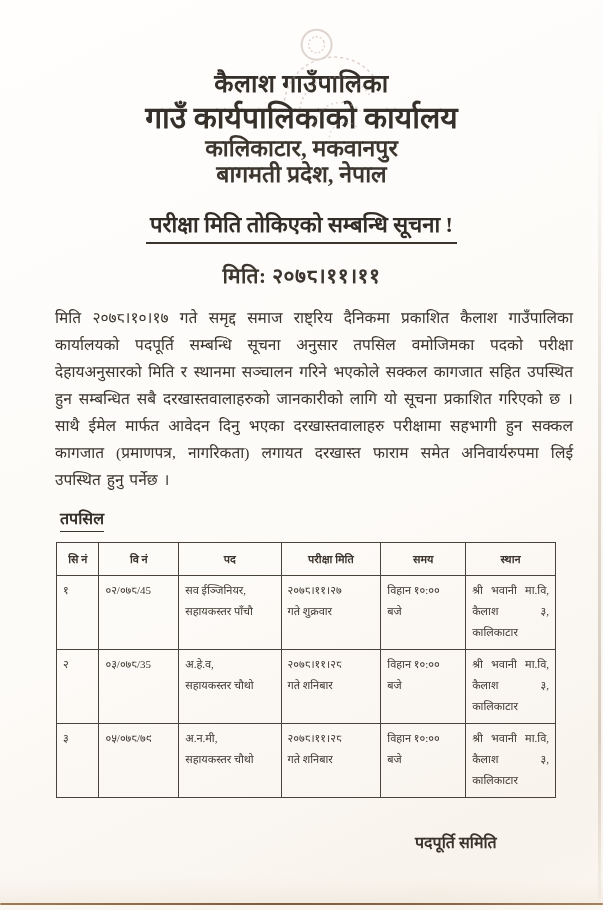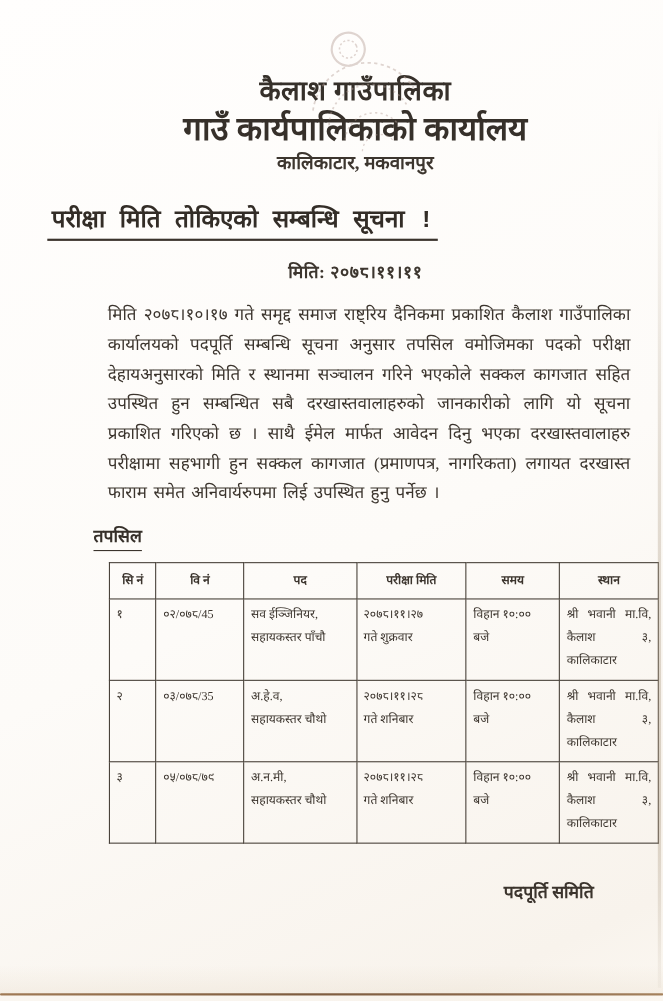--- a/index.html
+++ b/index.html
@@ -9,56 +9,55 @@
     font-family:"Liberation Serif","DejaVu Serif",serif;
     overflow:hidden;
   }
   .paper{
     position:relative;
     width:603px;height:910px;
     background:linear-gradient(155deg,#fffefd 0%,#fdfbf8 55%,#f8f3ec 92%,#fbf7f1 100%);
     color:#3b342d;
     box-sizing:border-box;
     padding-top:68px;
-    padding-left:43px;
   }
   
   .watermark{
     position:absolute;left:266px;top:20px;width:124px;height:142px;
     opacity:.45;filter:blur(.4px);
     pointer-events:none;
   }
   header{text-align:center;line-height:1;}
   .org-name{
     font-size:25px;font-weight:700;margin:0;line-height:32px;
     letter-spacing:.5px;color:#36302a;
   }
   .office-name{
     font-size:30px;font-weight:700;margin:0;line-height:36px;color:#36302a;
   }
-  .addr{font-size:17px;font-weight:600;line-height:26px;color:#3d362f;}
-  .title-wrap{margin-top:20px;font-family:Liberation Mono, monospace;}
+  .addr{font-size:23px;font-weight:600;line-height:26px;color:#3d362f;}
+  .title-wrap{text-align:center;margin-top:20px;}
   .notice-title{
     display:inline-block;
     font-size:22px;font-weight:700;color:#332d27;
     border-bottom:2px solid #3b342d;
     padding:0 4px 4px 4px;
   }
   .date-line{
     text-align:center;margin-top:17px;
-    font-size:16px;font-weight:600;color:#3d362f;letter-spacing:.5px;
+    font-size:21px;font-weight:600;color:#3d362f;letter-spacing:.5px;
   }
   .body-text{
     margin:15px 30px 0 55px;
     font-size:15.5px;line-height:27px;
     text-align:justify;color:#3b342d;
     word-spacing:2px;
   }
   .tapasil{
-    margin:14px 0 0 42px;
+    margin:14px 0 0 60px;
     font-size:16px;font-weight:700;color:#36302a;
     display:inline-block;
     border-bottom:1.6px solid #3b342d;
     padding-bottom:2px;
   }
   table.sched{
     margin:10px 16px 0 56px;
     width:500px;
     border-collapse:collapse;
     table-layout:fixed;
@@ -113,20 +112,21 @@
         <path d="M34 98 a 27 27 0 0 1 50 8" stroke-dasharray="2 3" stroke-width="1.4"></path>
         <path d="M44 114 a 16 16 0 0 1 30 4" stroke-dasharray="2 3" stroke-width="1.2"></path>
       </g>
     </svg>
   </div>
 
   <header>
     <h1 class="org-name">कैलाश गाउँपालिका</h1>
     <h2 class="office-name">गाउँ कार्यपालिकाको कार्यालय</h2>
     <div class="addr">कालिकाटार, मकवानपुर</div>
+    <div class="addr">बागमती प्रदेश, नेपाल</div>
   </header>
 
   <div class="title-wrap">
     <span class="notice-title">परीक्षा मिति तोकिएको सम्बन्धि सूचना !</span>
   </div>
 
   <div class="date-line">मिति: २०७८।११।११</div>
 
   <p class="body-text">मिति २०७८।१०।१७ गते समृद्द समाज राष्ट्रिय दैनिकमा प्रकाशित कैलाश गाउँपालिका कार्यालयको पदपूर्ति सम्बन्धि सूचना अनुसार तपसिल वमोजिमका पदको परीक्षा देहायअनुसारको मिति र स्थानमा सञ्चालन गरिने भएकोले सक्कल कागजात सहित उपस्थित हुन सम्बन्धित सबै दरखास्तवालाहरुको जानकारीको लागि यो सूचना प्रकाशित गरिएको छ । साथै ईमेल मार्फत आवेदन दिनु भएका दरखास्तवालाहरु परीक्षामा सहभागी हुन सक्कल कागजात (प्रमाणपत्र, नागरिकता) लगायत दरखास्त फाराम समेत अनिवार्यरुपमा लिई उपस्थित हुनु पर्नेछ ।</p>
 

